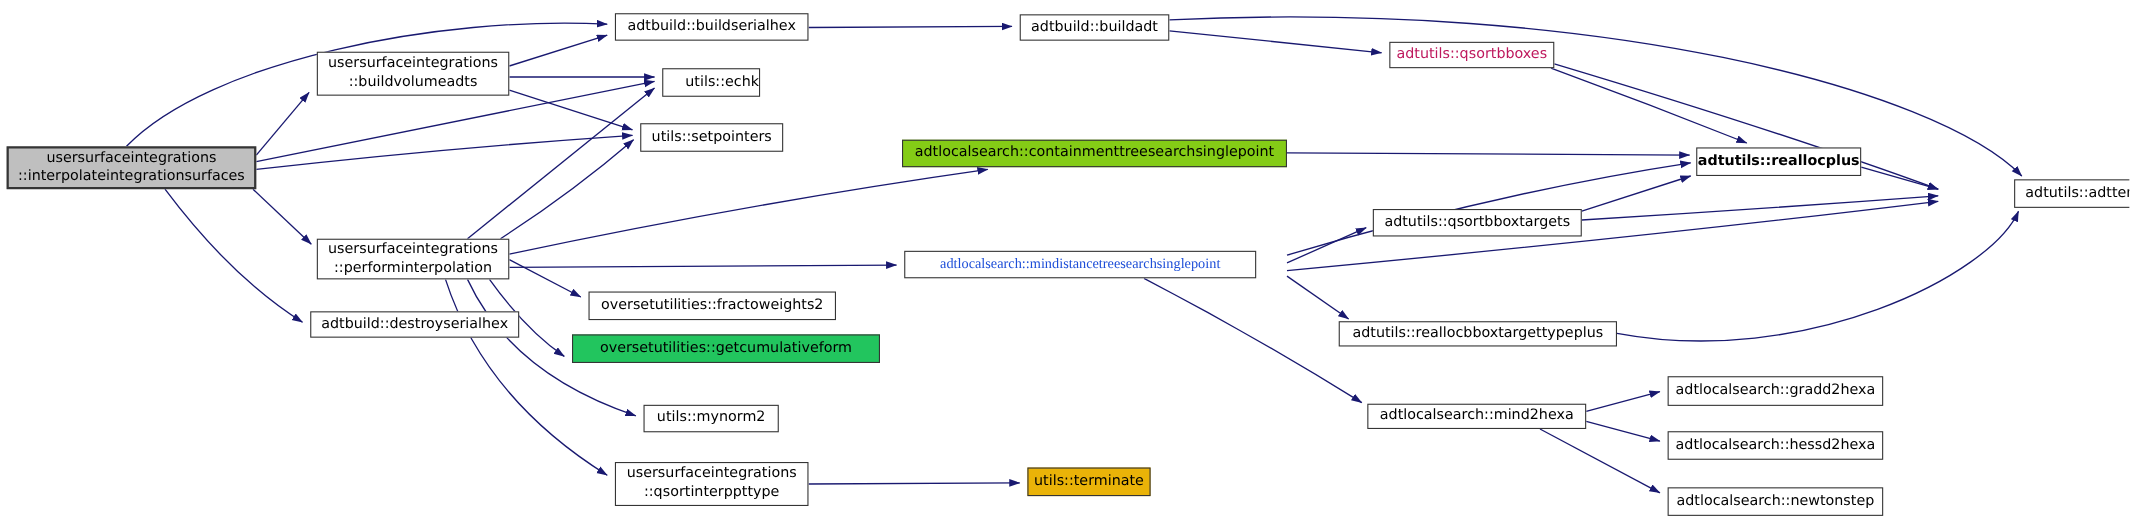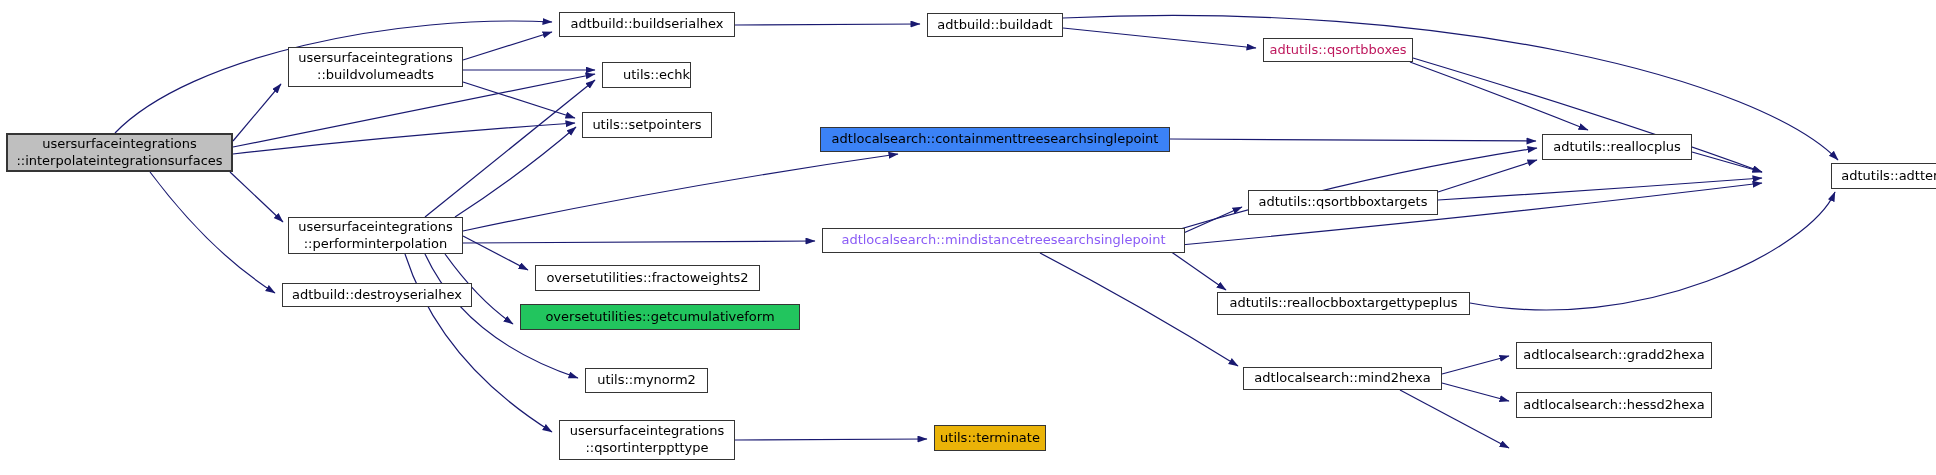--- a/index.html
+++ b/index.html
@@ -77,31 +77,32 @@
   </svg>
 <div class="node hl" style="left: 6px; top: 133px; width: 227px; height: 39px; border-color: rgb(53, 53, 53); background: rgb(191, 191, 191); color: rgb(0, 0, 0);">usersurfaceintegrations
 ::interpolateintegrationsurfaces</div>
     <div class="node" style="left: 288px; top: 47px; width: 175px; height: 40px; border-color: rgb(53, 53, 53); background: rgb(255, 255, 255); color: rgb(0, 0, 0);">usersurfaceintegrations
 ::buildvolumeadts</div>
     <div class="node" style="left: 559px; top: 12px; width: 176px; height: 25px; border-color: rgb(53, 53, 53); background: rgb(255, 255, 255); color: rgb(0, 0, 0);">adtbuild::buildserialhex</div>
     <div class="node" style="left: 602px; top: 62px; width: 89px; height: 26px; border-color: rgb(53, 53, 53); background: rgb(255, 255, 255); color: rgb(0, 0, 0); padding-left: 20px;">utils::echk</div>
     <div class="node" style="left: 582px; top: 112px; width: 130px; height: 26px; border-color: rgb(53, 53, 53); background: rgb(255, 255, 255); color: rgb(0, 0, 0);">utils::setpointers</div>
     <div class="node" style="left: 927px; top: 13px; width: 136px; height: 24px; border-color: rgb(53, 53, 53); background: rgb(255, 255, 255); color: rgb(0, 0, 0);">adtbuild::buildadt</div>
     <div class="node" style="left: 1263px; top: 38px; width: 150px; height: 24px; border-color: rgb(53, 53, 53); background: rgb(255, 255, 255); color: #be185d;">adtutils::qsortbboxes</div>
-    <div class="node" style="left: 820px; top: 127px; width: 350px; height: 25px; border-color: rgb(53, 53, 53); background: #3b82f6; color: rgb(0, 0, 0);">adtlocalsearch::containmenttreesearchsinglepoint</div>
-    <div class="node" style="left: 1542px; top: 134px; width: 150px; height: 26px; border-color: rgb(53, 53, 53); background: rgb(255, 255, 255); color: rgb(0, 0, 0);">adtutils::reallocplus</div>
+    <div class="node" style="left: 820px; top: 127px; width: 350px; height: 25px; border-color: rgb(53, 53, 53); background: #84cc16; color: rgb(0, 0, 0);">adtlocalsearch::containmenttreesearchsinglepoint</div>
+    <div class="node" style="left: 1542px; top: 134px; width: 150px; height: 26px; border-color: rgb(53, 53, 53); background: rgb(255, 255, 255); color: rgb(0, 0, 0); font-weight: bold;">adtutils::reallocplus</div>
     <div class="node" style="left: 1831px; top: 163px; width: 163px; height: 26px; border-color: rgb(53, 53, 53); background: rgb(255, 255, 255); color: rgb(0, 0, 0);">adtutils::adtterminate</div>
     <div class="node" style="left: 1248px; top: 190px; width: 190px; height: 25px; border-color: rgb(53, 53, 53); background: rgb(255, 255, 255); color: rgb(0, 0, 0);">adtutils::qsortbboxtargets</div>
-    <div class="node" style="left: 822px; top: 228px; width: 363px; height: 25px; border-color: rgb(53, 53, 53); background: rgb(255, 255, 255); color: #8b5cf6;">adtlocalsearch::mindistancetreesearchsinglepoint</div>
+    <div class="node" style="left: 822px; top: 228px; width: 320px; height: 25px; border-color: rgb(53, 53, 53); background: rgb(255, 255, 255); color: #1d4ed8; font-family: Liberation Serif, serif;">adtlocalsearch::mindistancetreesearchsinglepoint</div>
     <div class="node" style="left: 1217px; top: 292px; width: 253px; height: 23px; border-color: rgb(53, 53, 53); background: rgb(255, 255, 255); color: rgb(0, 0, 0);">adtutils::reallocbboxtargettypeplus</div>
     <div class="node" style="left: 288px; top: 217px; width: 175px; height: 37px; border-color: rgb(53, 53, 53); background: rgb(255, 255, 255); color: rgb(0, 0, 0);">usersurfaceintegrations
 ::performinterpolation</div>
     <div class="node" style="left: 282px; top: 283px; width: 190px; height: 24px; border-color: rgb(53, 53, 53); background: rgb(255, 255, 255); color: rgb(0, 0, 0);">adtbuild::destroyserialhex</div>
     <div class="node" style="left: 535px; top: 265px; width: 225px; height: 26px; border-color: rgb(53, 53, 53); background: rgb(255, 255, 255); color: rgb(0, 0, 0);">oversetutilities::fractoweights2</div>
     <div class="node" style="left: 520px; top: 304px; width: 280px; height: 26px; border-color: rgb(53, 53, 53); background: #22c55e; color: rgb(0, 0, 0);">oversetutilities::getcumulativeform</div>
     <div class="node" style="left: 585px; top: 368px; width: 123px; height: 25px; border-color: rgb(53, 53, 53); background: rgb(255, 255, 255); color: rgb(0, 0, 0);">utils::mynorm2</div>
     <div class="node" style="left: 559px; top: 420px; width: 176px; height: 40px; border-color: rgb(53, 53, 53); background: rgb(255, 255, 255); color: rgb(0, 0, 0);">usersurfaceintegrations
 ::qsortinterppttype</div>
     <div class="node" style="left: 934px; top: 425px; width: 112px; height: 26px; border-color: rgb(53, 53, 53); background: #eab308; color: rgb(0, 0, 0);">utils::terminate</div>
     <div class="node" style="left: 1243px; top: 367px; width: 199px; height: 23px; border-color: rgb(53, 53, 53); background: rgb(255, 255, 255); color: rgb(0, 0, 0);">adtlocalsearch::mind2hexa</div>
     <div class="node" style="left: 1516px; top: 342px; width: 196px; height: 27px; border-color: rgb(53, 53, 53); background: rgb(255, 255, 255); color: rgb(0, 0, 0);">adtlocalsearch::gradd2hexa</div>
     <div class="node" style="left: 1516px; top: 392px; width: 196px; height: 26px; border-color: rgb(53, 53, 53); background: rgb(255, 255, 255); color: rgb(0, 0, 0);">adtlocalsearch::hessd2hexa</div>
+    <div class="node" style="left: 1516px; top: 443px; width: 196px; height: 26px; border-color: rgb(53, 53, 53); background: rgb(255, 255, 255); color: rgb(0, 0, 0);">adtlocalsearch::newtonstep</div>
   </div>
 
 </body></html>

